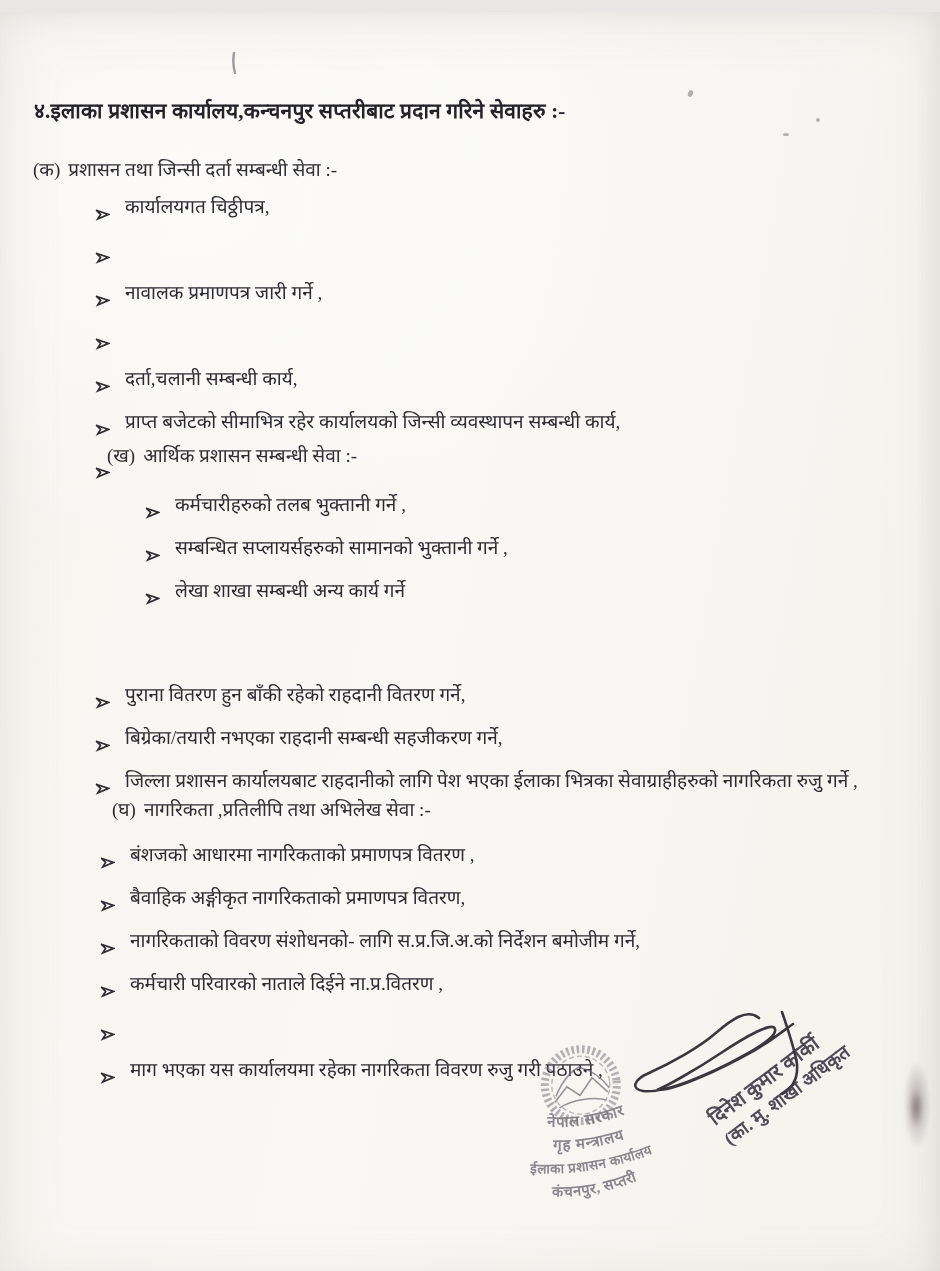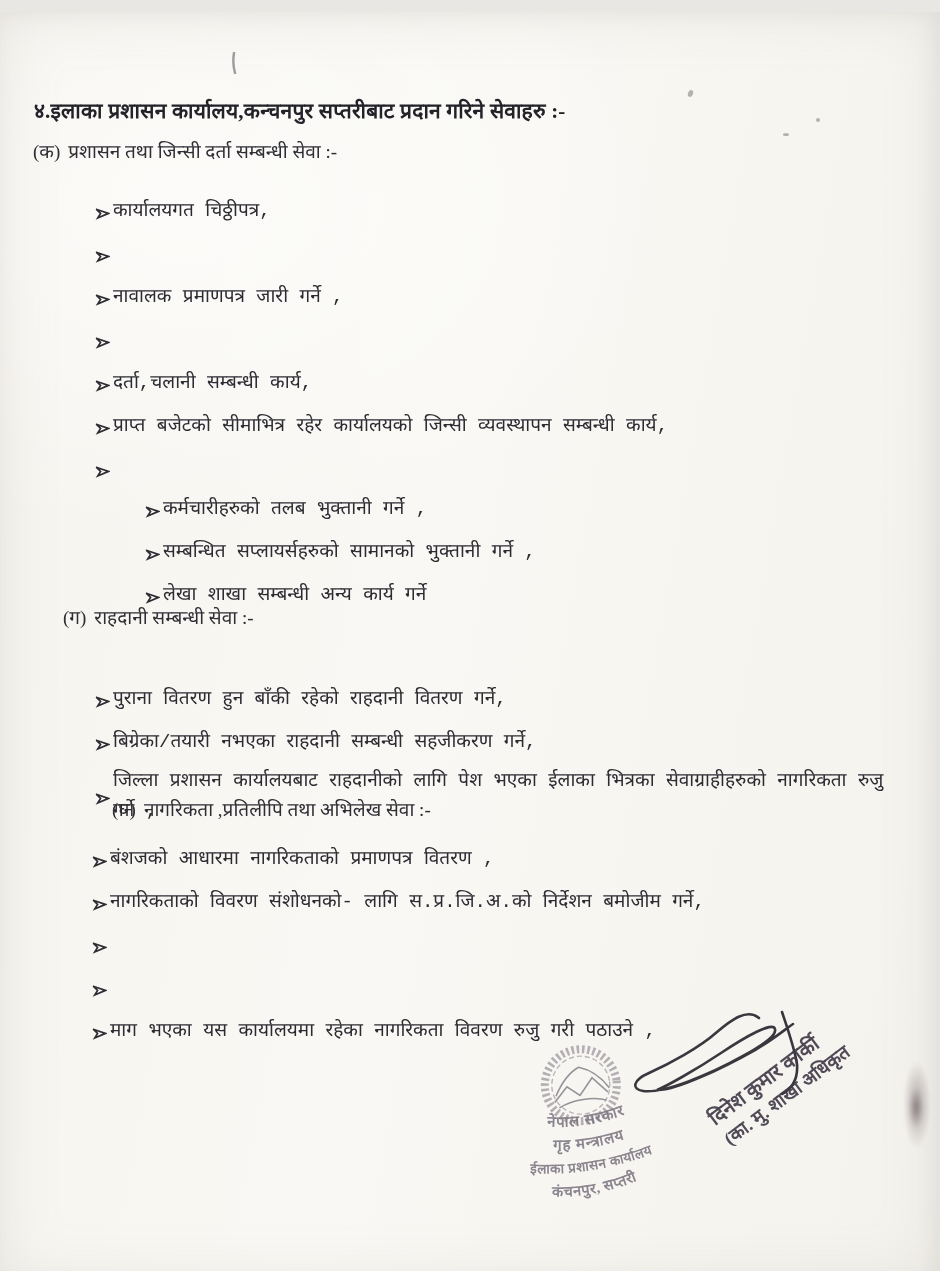--- a/index.html
+++ b/index.html
@@ -15,32 +15,32 @@
     font-family:"Liberation Serif","DejaVu Serif",serif;
     color:#2c2b32;
   }
   .title{
     position:absolute;left:34px;top:84px;margin:0;
     font-size:21px;font-weight:bold;letter-spacing:.2px;color:#232229;
     white-space:nowrap;
   }
   .sec-heading{position:absolute;font-size:19px;color:#2e2d34;white-space:nowrap;}
   .sec-heading .lbl{margin-right:8px;}
-  .h-ka{left:33px;top:126px;font-family:Liberation Serif, serif;}
+  .h-ka{left:33px;top:144px;font-family:Liberation Serif, serif;}
   .h-kha{left:107px;top:430px;}
   .h-ga{left:63px;top:592px;}
   .h-gha{left:112px;top:784px;}
   ul.list{position:absolute;list-style:none;margin:0;padding:0;}
   .list-ka{left:95px;top:180px;width:820px;}
   .list-kha{left:145px;top:478px;width:760px;}
   .list-ga{left:95px;top:668px;width:810px;}
-  .list-gha{left:92px;top:828px;width:820px;}
+  .list-gha{left:100px;top:828px;width:820px;}
   ul.list li{
-    display:flex;align-items:center;gap:3px;
-    font-size:19px;line-height:30px;margin-bottom:5px;color:#2c2b32;font-family:Liberation Mono, monospace;
+    display:flex;align-items:flex-start;gap:15px;
+    font-size:19px;line-height:30px;margin-bottom:5px;color:#2c2b32;
   }
   .arr{flex:0 0 auto;margin-top:8px;}
   .txt{display:block;}
   
   .seal{position:absolute;left:498px;top:1030px;transform:rotate(-7deg);opacity:.88;}
   
   .name-stamp{
     position:absolute;left:703px;top:1098px;
     transform:rotate(-37deg);transform-origin:0 0;
     color:rgba(62,56,70,.9);font-weight:bold;white-space:nowrap;
@@ -111,20 +111,23 @@
           </svg></span>
       <span class="txt">प्राप्त बजेटको सीमाभित्र रहेर कार्यालयको जिन्सी व्यवस्थापन सम्बन्धी कार्य,</span>
       </li>
     <li>
       <span class="arr"><svg width="15" height="13" viewBox="0 0 15 13">
             <path d="M1.2 2.2 L13.4 6.4 L2.8 11 L5.6 6.5 Z" fill="#fcfbf8" stroke="#2e2d33" stroke-width="1.7"></path>
           </svg></span>
       </li>
   </ul>
 
+  <div class="sec-heading h-kha">
+    <span class="lbl">(ख)</span><span>आर्थिक प्रशासन सम्बन्धी सेवा :-</span>
+  </div>
 
   <ul class="list list-kha">
     <li>
       <span class="arr"><svg width="15" height="13" viewBox="0 0 15 13">
             <path d="M1.2 2.2 L13.4 6.4 L2.8 11 L5.6 6.5 Z" fill="#fcfbf8" stroke="#2e2d33" stroke-width="1.7"></path>
           </svg></span>
       <span class="txt">कर्मचारीहरुको तलब भुक्तानी गर्ने ,</span>
       </li>
     <li>
       <span class="arr"><svg width="15" height="13" viewBox="0 0 15 13">
@@ -133,23 +136,20 @@
       <span class="txt">सम्बन्धित सप्लायर्सहरुको सामानको भुक्तानी गर्ने ,</span>
       </li>
     <li>
       <span class="arr"><svg width="15" height="13" viewBox="0 0 15 13">
             <path d="M1.2 2.2 L13.4 6.4 L2.8 11 L5.6 6.5 Z" fill="#fcfbf8" stroke="#2e2d33" stroke-width="1.7"></path>
           </svg></span>
       <span class="txt">लेखा शाखा सम्बन्धी अन्य कार्य गर्ने</span>
       </li>
   </ul>
 
-  <div class="sec-heading h-ga">
-    <span class="lbl">(ग)</span><span>राहदानी सम्बन्धी सेवा :-</span>
-  </div>
 
   <ul class="list list-ga">
     <li>
       <span class="arr"><svg width="15" height="13" viewBox="0 0 15 13">
             <path d="M1.2 2.2 L13.4 6.4 L2.8 11 L5.6 6.5 Z" fill="#fcfbf8" stroke="#2e2d33" stroke-width="1.7"></path>
           </svg></span>
       <span class="txt">पुराना वितरण हुन बाँकी रहेको राहदानी वितरण गर्ने,</span>
       </li>
     <li>
       <span class="arr"><svg width="15" height="13" viewBox="0 0 15 13">
@@ -173,26 +173,33 @@
     <li>
       <span class="arr"><svg width="15" height="13" viewBox="0 0 15 13">
             <path d="M1.2 2.2 L13.4 6.4 L2.8 11 L5.6 6.5 Z" fill="#fcfbf8" stroke="#2e2d33" stroke-width="1.7"></path>
           </svg></span>
       <span class="txt">बंशजको आधारमा नागरिकताको प्रमाणपत्र वितरण ,</span>
       </li>
     <li>
       <span class="arr"><svg width="15" height="13" viewBox="0 0 15 13">
             <path d="M1.2 2.2 L13.4 6.4 L2.8 11 L5.6 6.5 Z" fill="#fcfbf8" stroke="#2e2d33" stroke-width="1.7"></path>
           </svg></span>
+      <span class="txt">बैवाहिक अङ्गीकृत नागरिकताको प्रमाणपत्र वितरण,</span>
+      </li>
+    <li>
+      <span class="arr"><svg width="15" height="13" viewBox="0 0 15 13">
+            <path d="M1.2 2.2 L13.4 6.4 L2.8 11 L5.6 6.5 Z" fill="#fcfbf8" stroke="#2e2d33" stroke-width="1.7"></path>
+          </svg></span>
       <span class="txt">नागरिकताको विवरण संशोधनको- लागि स.प्र.जि.अ.को निर्देशन बमोजीम गर्ने,</span>
       </li>
     <li>
       <span class="arr"><svg width="15" height="13" viewBox="0 0 15 13">
             <path d="M1.2 2.2 L13.4 6.4 L2.8 11 L5.6 6.5 Z" fill="#fcfbf8" stroke="#2e2d33" stroke-width="1.7"></path>
           </svg></span>
+      <span class="txt">कर्मचारी परिवारको नाताले दिईने ना.प्र.वितरण ,</span>
       </li>
     <li>
       <span class="arr"><svg width="15" height="13" viewBox="0 0 15 13">
             <path d="M1.2 2.2 L13.4 6.4 L2.8 11 L5.6 6.5 Z" fill="#fcfbf8" stroke="#2e2d33" stroke-width="1.7"></path>
           </svg></span>
       </li>
     <li>
       <span class="arr"><svg width="15" height="13" viewBox="0 0 15 13">
             <path d="M1.2 2.2 L13.4 6.4 L2.8 11 L5.6 6.5 Z" fill="#fcfbf8" stroke="#2e2d33" stroke-width="1.7"></path>
           </svg></span>

